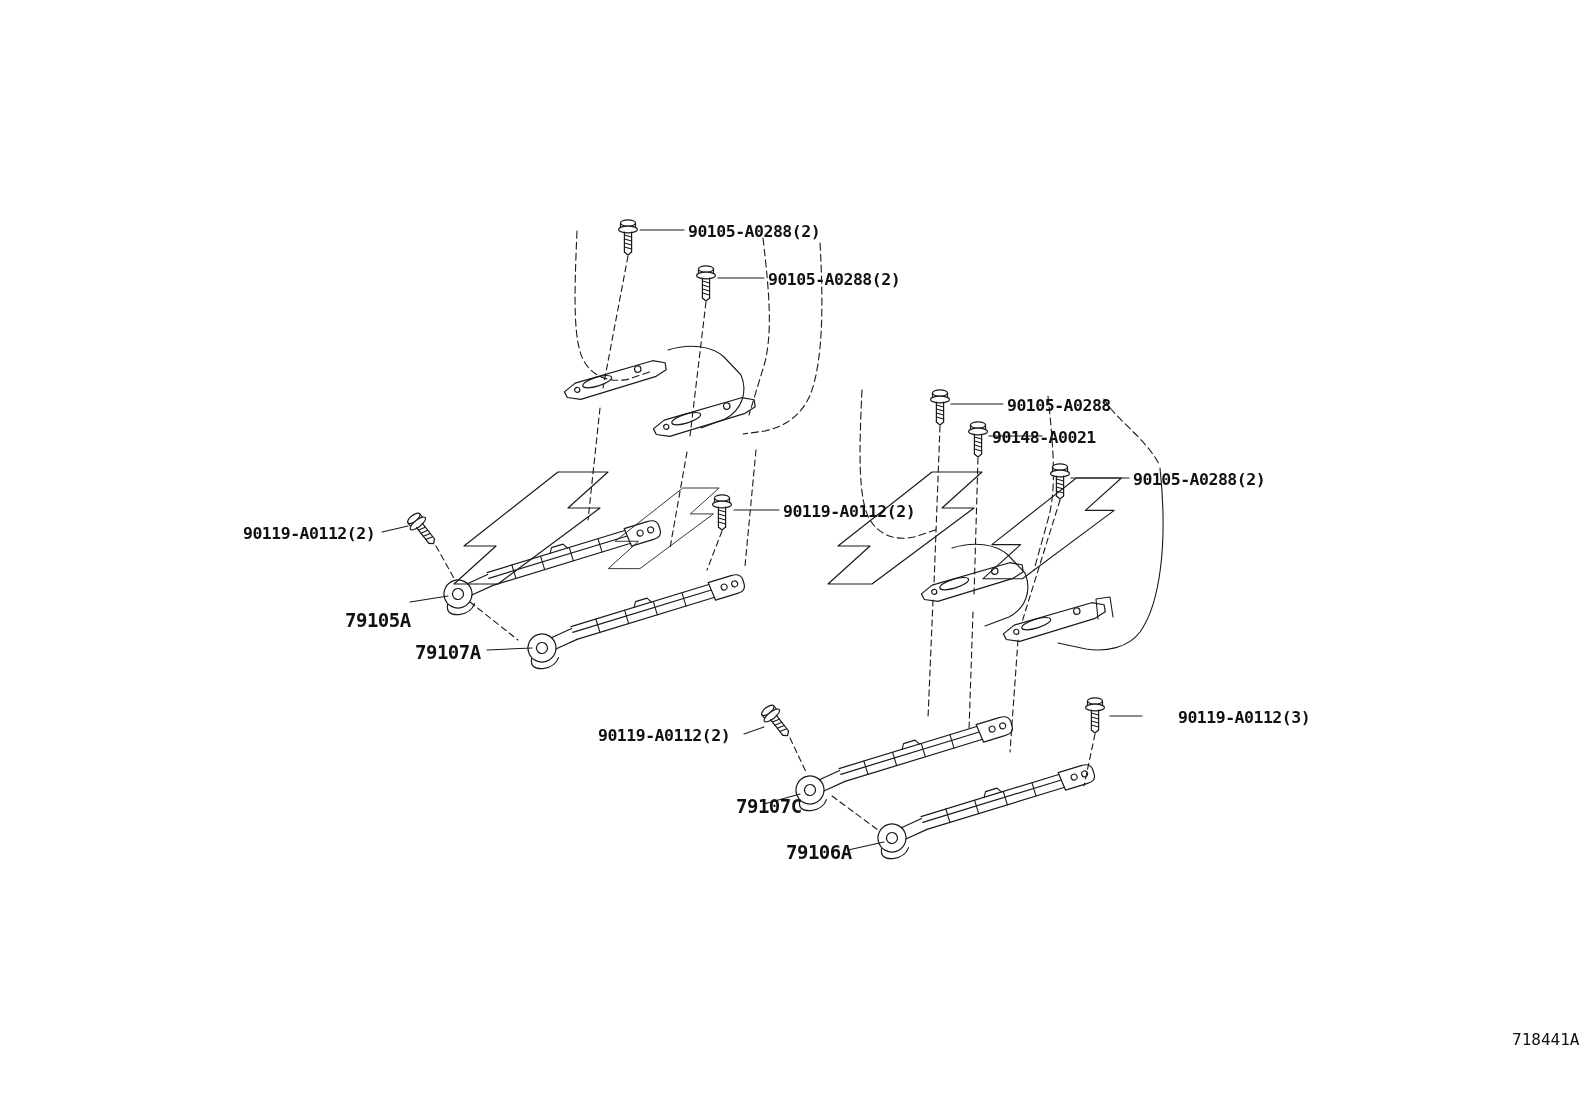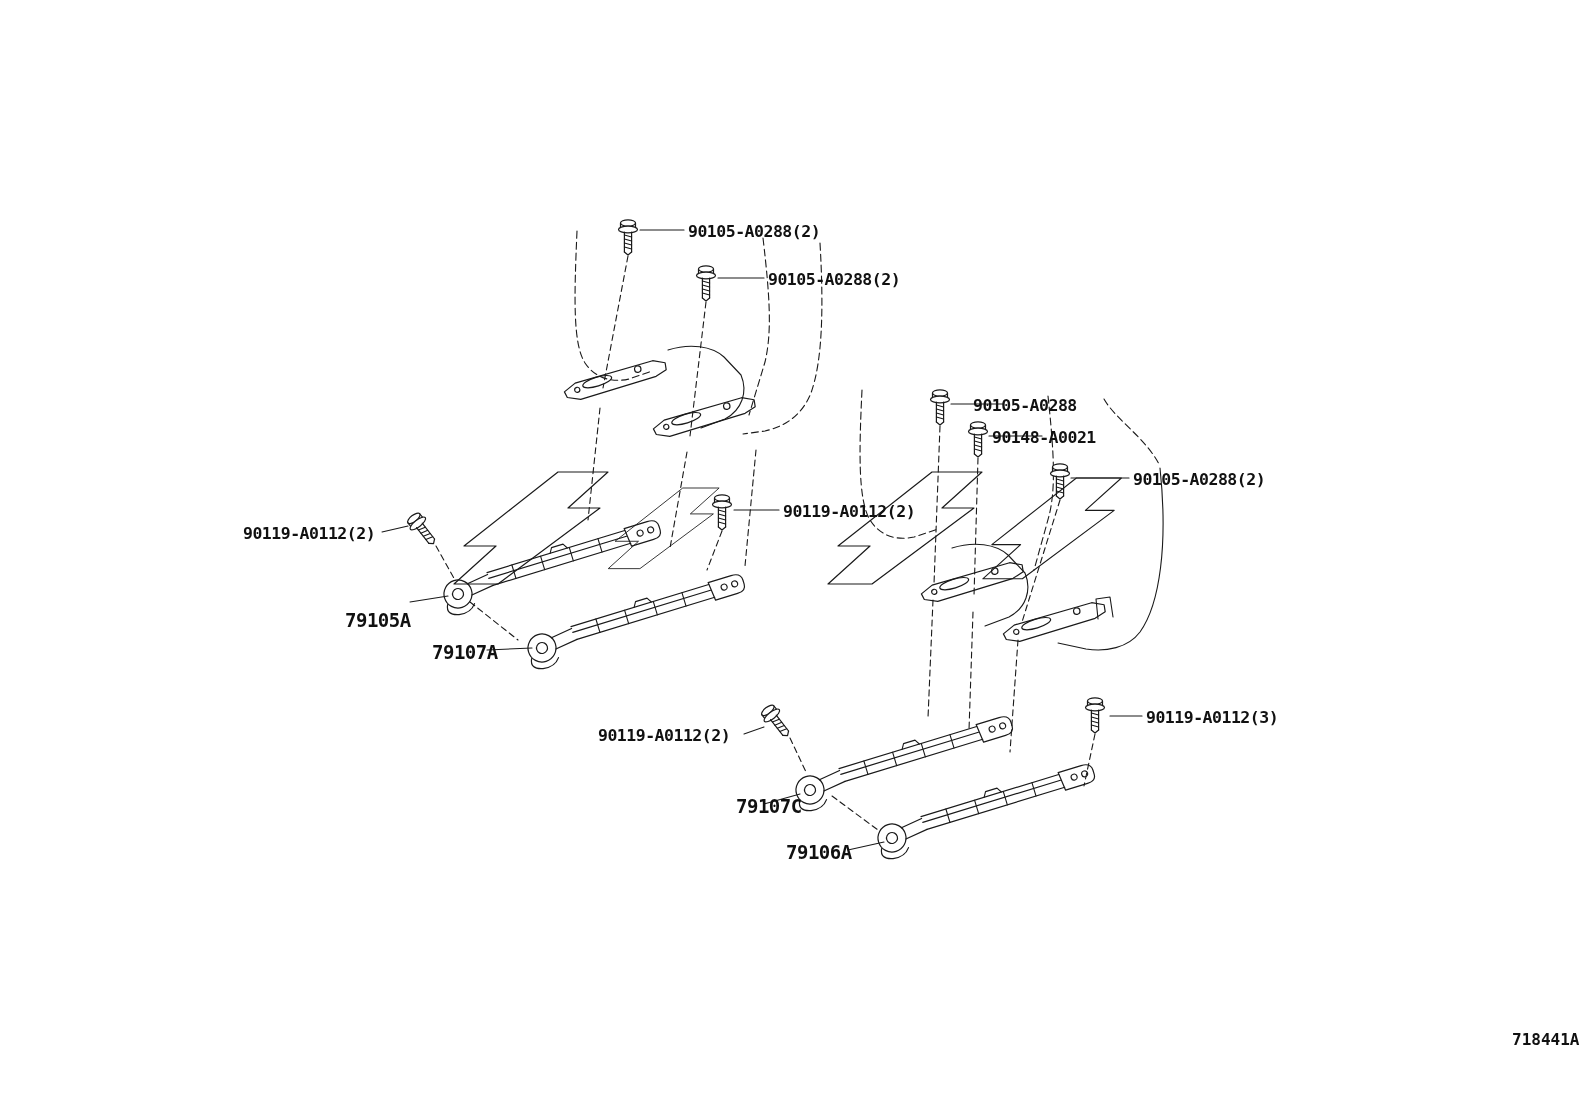--- a/index.html
+++ b/index.html
@@ -10,21 +10,21 @@
   svg path, svg circle, svg ellipse, svg line, svg polyline{
     fill:none;stroke:#1a1a1a;stroke-width:1.2;stroke-linecap:round;stroke-linejoin:round;}
   .dashed{stroke-dasharray:7 4;stroke-width:1.1;}
   .drop{stroke-dasharray:6 4;stroke-width:1.1;}
   .thin{stroke-width:1.1;}
   .wm{fill:#cbcbcb;stroke:none;}
   .wf{fill:#ffffff;}
   .lbl{position:absolute;font-size:16.5px;font-weight:700;color:#111;
        white-space:nowrap;letter-spacing:-0.5px;line-height:19px;}
   .part{font-size:19px;line-height:22px;letter-spacing:-0.5px;}
-  .code{font-size:16px;font-weight:700;letter-spacing:0;}
+  .code{font-size:16px;font-weight:400;letter-spacing:0;}
 </style>
 </head>
 <body>
 
 <div class="stage">
 
   <svg width="1592" height="1099" viewBox="0 0 1592 1099">
 
     <defs>
       <g id="bolt-shape">
@@ -135,28 +135,28 @@
       <path class="thin" d="M487,650 L532,648"></path>
       <path class="thin" d="M744,734 L764,727"></path>
       <path class="thin" d="M1110,716 L1142,716"></path>
       <path class="thin" d="M764,804 L800,794"></path>
       <path class="thin" d="M848,850 L884,842"></path>
     </g>
   </svg>
 
   <div class="lbl" style="left:688px;top:222px">90105-A0288(2)</div>
   <div class="lbl" style="left:768px;top:270px">90105-A0288(2)</div>
-  <div class="lbl" style="left:973px;top:396px">90105-A0288</div>
+  <div class="lbl" style="left:1007px;top:396px">90105-A0288</div>
   <div class="lbl" style="left:992px;top:428px">90148-A0021</div>
   <div class="lbl" style="left:1133px;top:470px">90105-A0288(2)</div>
   <div class="lbl" style="left:243px;top:524px">90119-A0112(2)</div>
   <div class="lbl" style="left:783px;top:502px">90119-A0112(2)</div>
   <div class="lbl" style="left:598px;top:726px">90119-A0112(2)</div>
-  <div class="lbl" style="left:1146px;top:708px">90119-A0112(3)</div>
+  <div class="lbl" style="left:1178px;top:708px">90119-A0112(3)</div>
 
   <div class="lbl part" style="left:345px;top:609px">79105A</div>
-  <div class="lbl part" style="left:432px;top:641px">79107A</div>
+  <div class="lbl part" style="left:415px;top:641px">79107A</div>
   <div class="lbl part" style="left:736px;top:795px">79107C</div>
   <div class="lbl part" style="left:786px;top:841px">79106A</div>
 
   <div class="lbl code" style="left:1512px;top:1030px">718441A</div>
 
 </div>
 
 </body></html>

